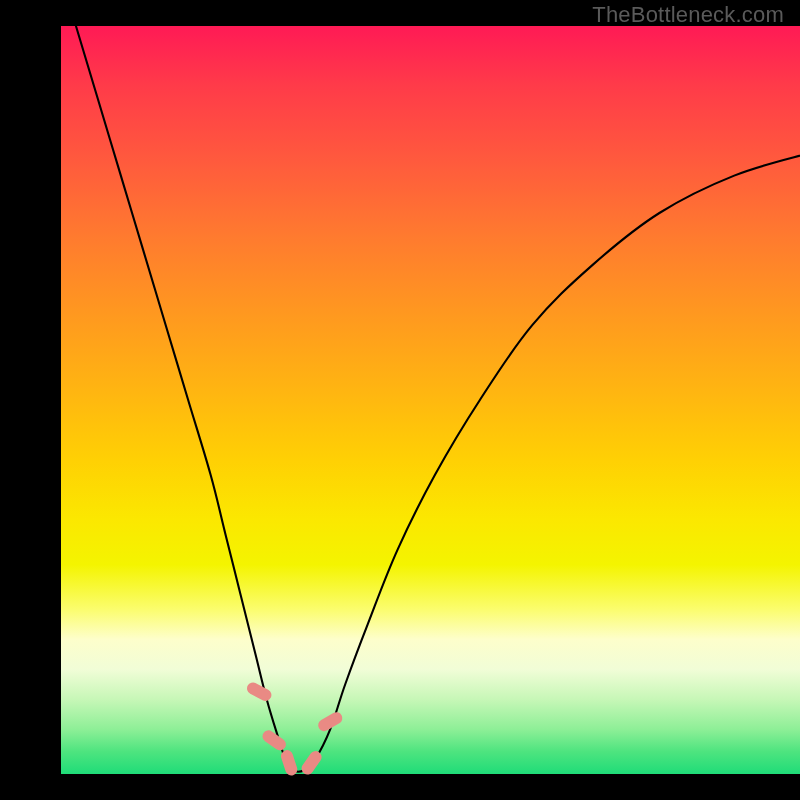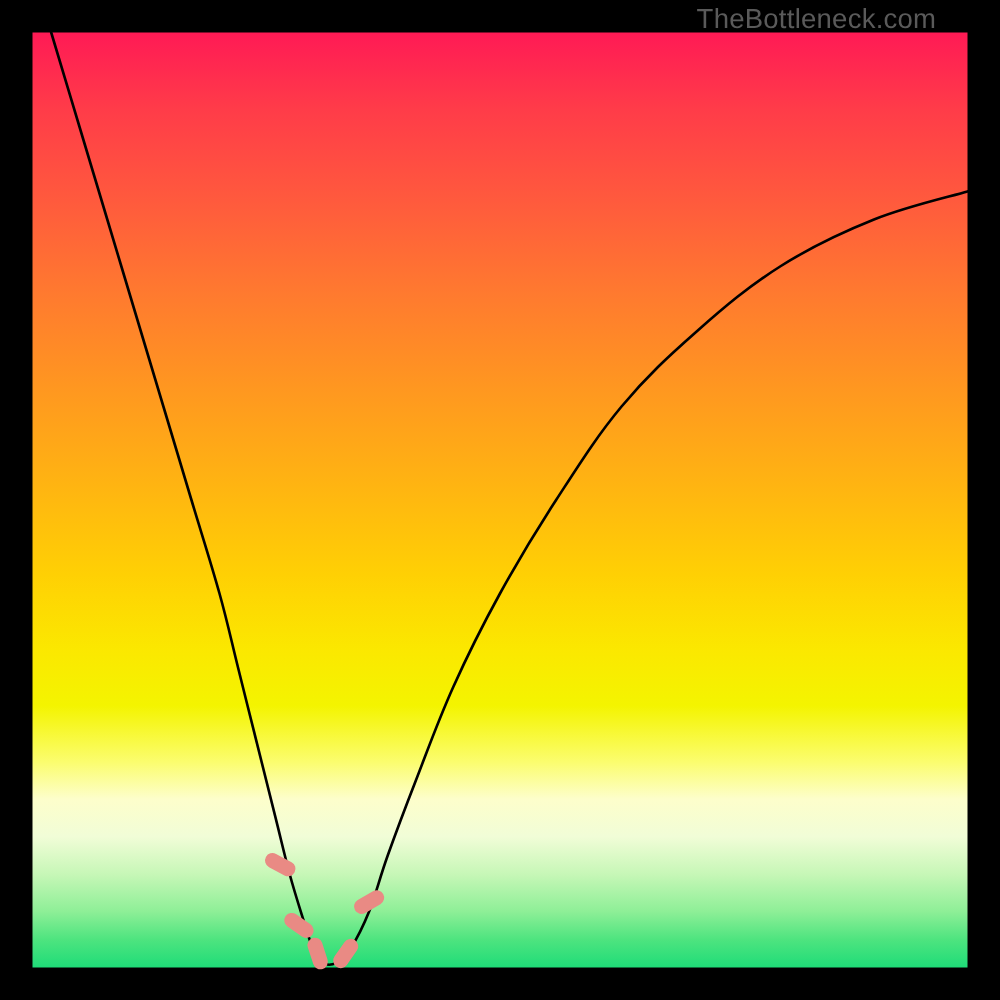--- a/index.html
+++ b/index.html
@@ -9,20 +9,21 @@
     height: 800px;
     overflow: hidden;
     background: #000;
     font-family: Arial, Helvetica, sans-serif;
   }
   .stage {
     position: relative;
     width: 759px;
     height: 800px;
     background: #000;
+    margin-left: 35px;
   }
   .plot-area {
     position: absolute;
     left: 26px;
     top: 26px;
     width: 748px;
     height: 748px;
     
     background: linear-gradient(to bottom,
       #ff1a55 0%,

